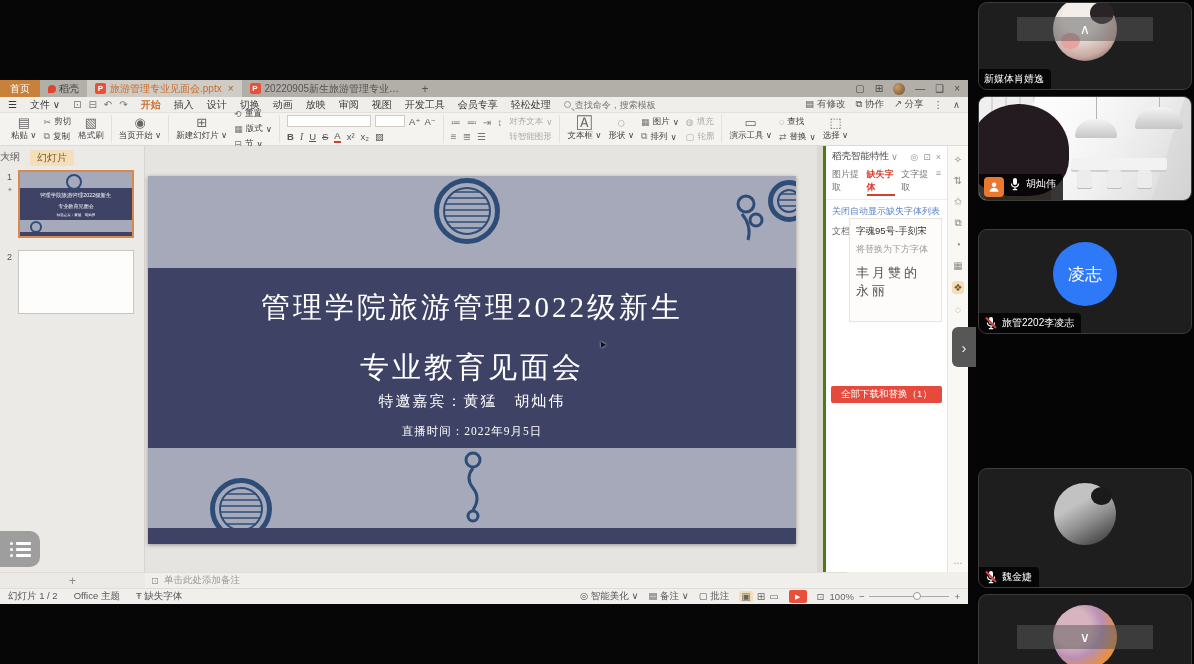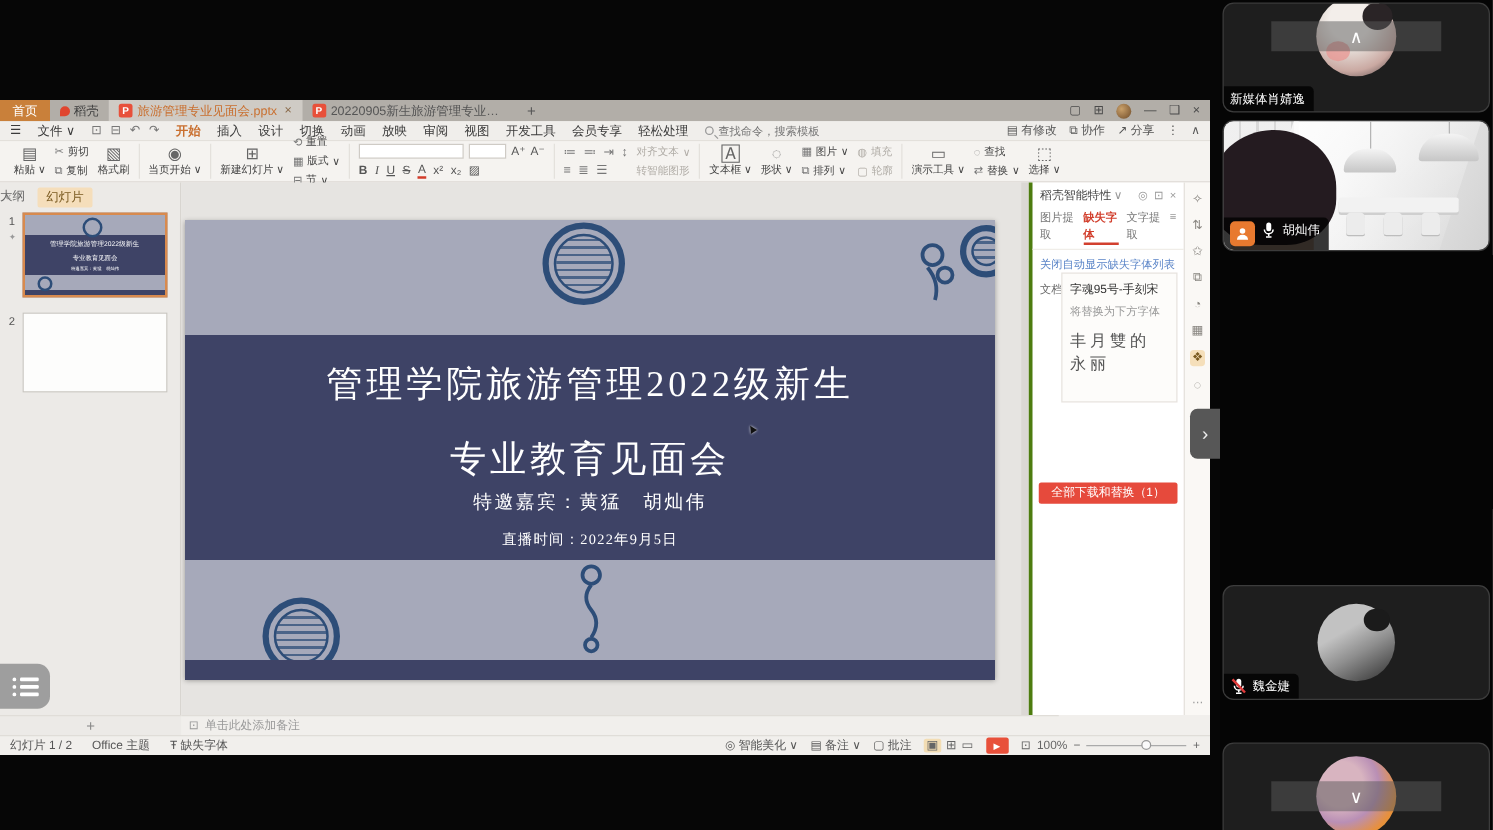--- a/index.html
+++ b/index.html
@@ -546,23 +546,38 @@
       <svg class="mic" width="14" height="14" viewBox="0 0 14 14">
         <rect x="5" y="1" width="4" height="7" rx="2" fill="#fff"></rect>
         <path d="M3.5 6.5 a3.5 3.5 0 0 0 7 0" stroke="#fff" stroke-width="1.2" fill="none"></path>
         <line x1="7" y1="10" x2="7" y2="12" stroke="#fff" stroke-width="1.2"></line>
         <line x1="4.8" y1="12.6" x2="9.2" y2="12.6" stroke="#fff" stroke-width="1.2"></line>
       </svg>
       <span>胡灿伟</span>
     </div>
   </div>
 
-
-
-  <div class="tile" style="top:468px; height:92px;">
+  <div class="tile" style="top:229px; height:105px;">
+    <div class="avatar av-ling" style="top:12px; width:64px; height:64px;">
+        <span>凌志</span>
+      </div>
+    <div class="namechip">
+      <svg class="mic" width="14" height="14" viewBox="0 0 14 14">
+        <rect x="5" y="1" width="4" height="7" rx="2" fill="#fff"></rect>
+        <path d="M3.5 6.5 a3.5 3.5 0 0 0 7 0" stroke="#fff" stroke-width="1.2" fill="none"></path>
+        <line x1="7" y1="10" x2="7" y2="12" stroke="#fff" stroke-width="1.2"></line>
+        <line x1="4.8" y1="12.6" x2="9.2" y2="12.6" stroke="#fff" stroke-width="1.2"></line>
+        <line x1="2" y1="1.5" x2="12" y2="12" stroke="#e03c3c" stroke-width="2"></line>
+      </svg>
+      <span>旅管2202李凌志</span>
+    </div>
+  </div>
+
+
+  <div class="tile" style="top:468px; height:120px;">
     <div class="avatar av-gray" style="top:14px; width:62px; height:62px;"></div>
     <div class="namechip">
       <svg class="mic" width="14" height="14" viewBox="0 0 14 14">
         <rect x="5" y="1" width="4" height="7" rx="2" fill="#fff"></rect>
         <path d="M3.5 6.5 a3.5 3.5 0 0 0 7 0" stroke="#fff" stroke-width="1.2" fill="none"></path>
         <line x1="7" y1="10" x2="7" y2="12" stroke="#fff" stroke-width="1.2"></line>
         <line x1="4.8" y1="12.6" x2="9.2" y2="12.6" stroke="#fff" stroke-width="1.2"></line>
         <line x1="2" y1="1.5" x2="12" y2="12" stroke="#e03c3c" stroke-width="2"></line>
       </svg>
       <span>魏金婕</span>

